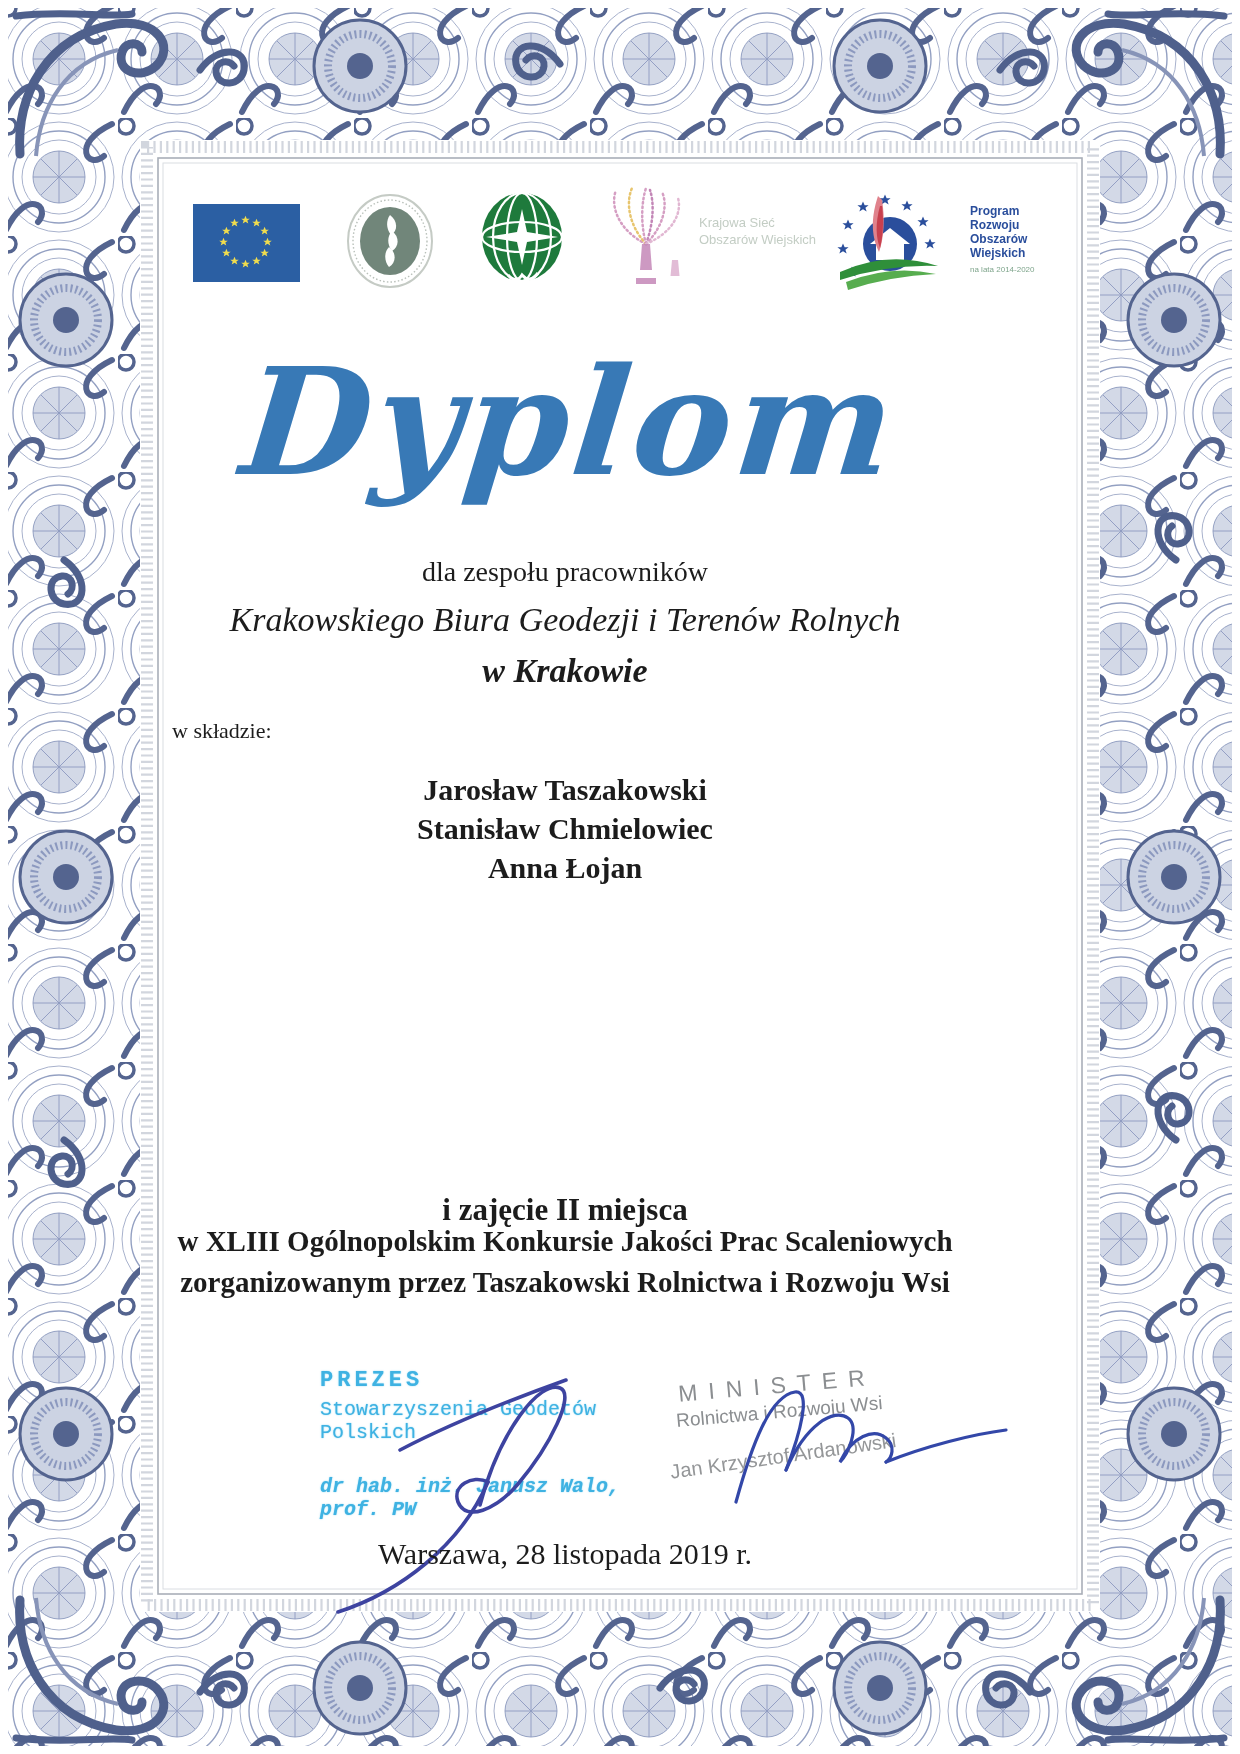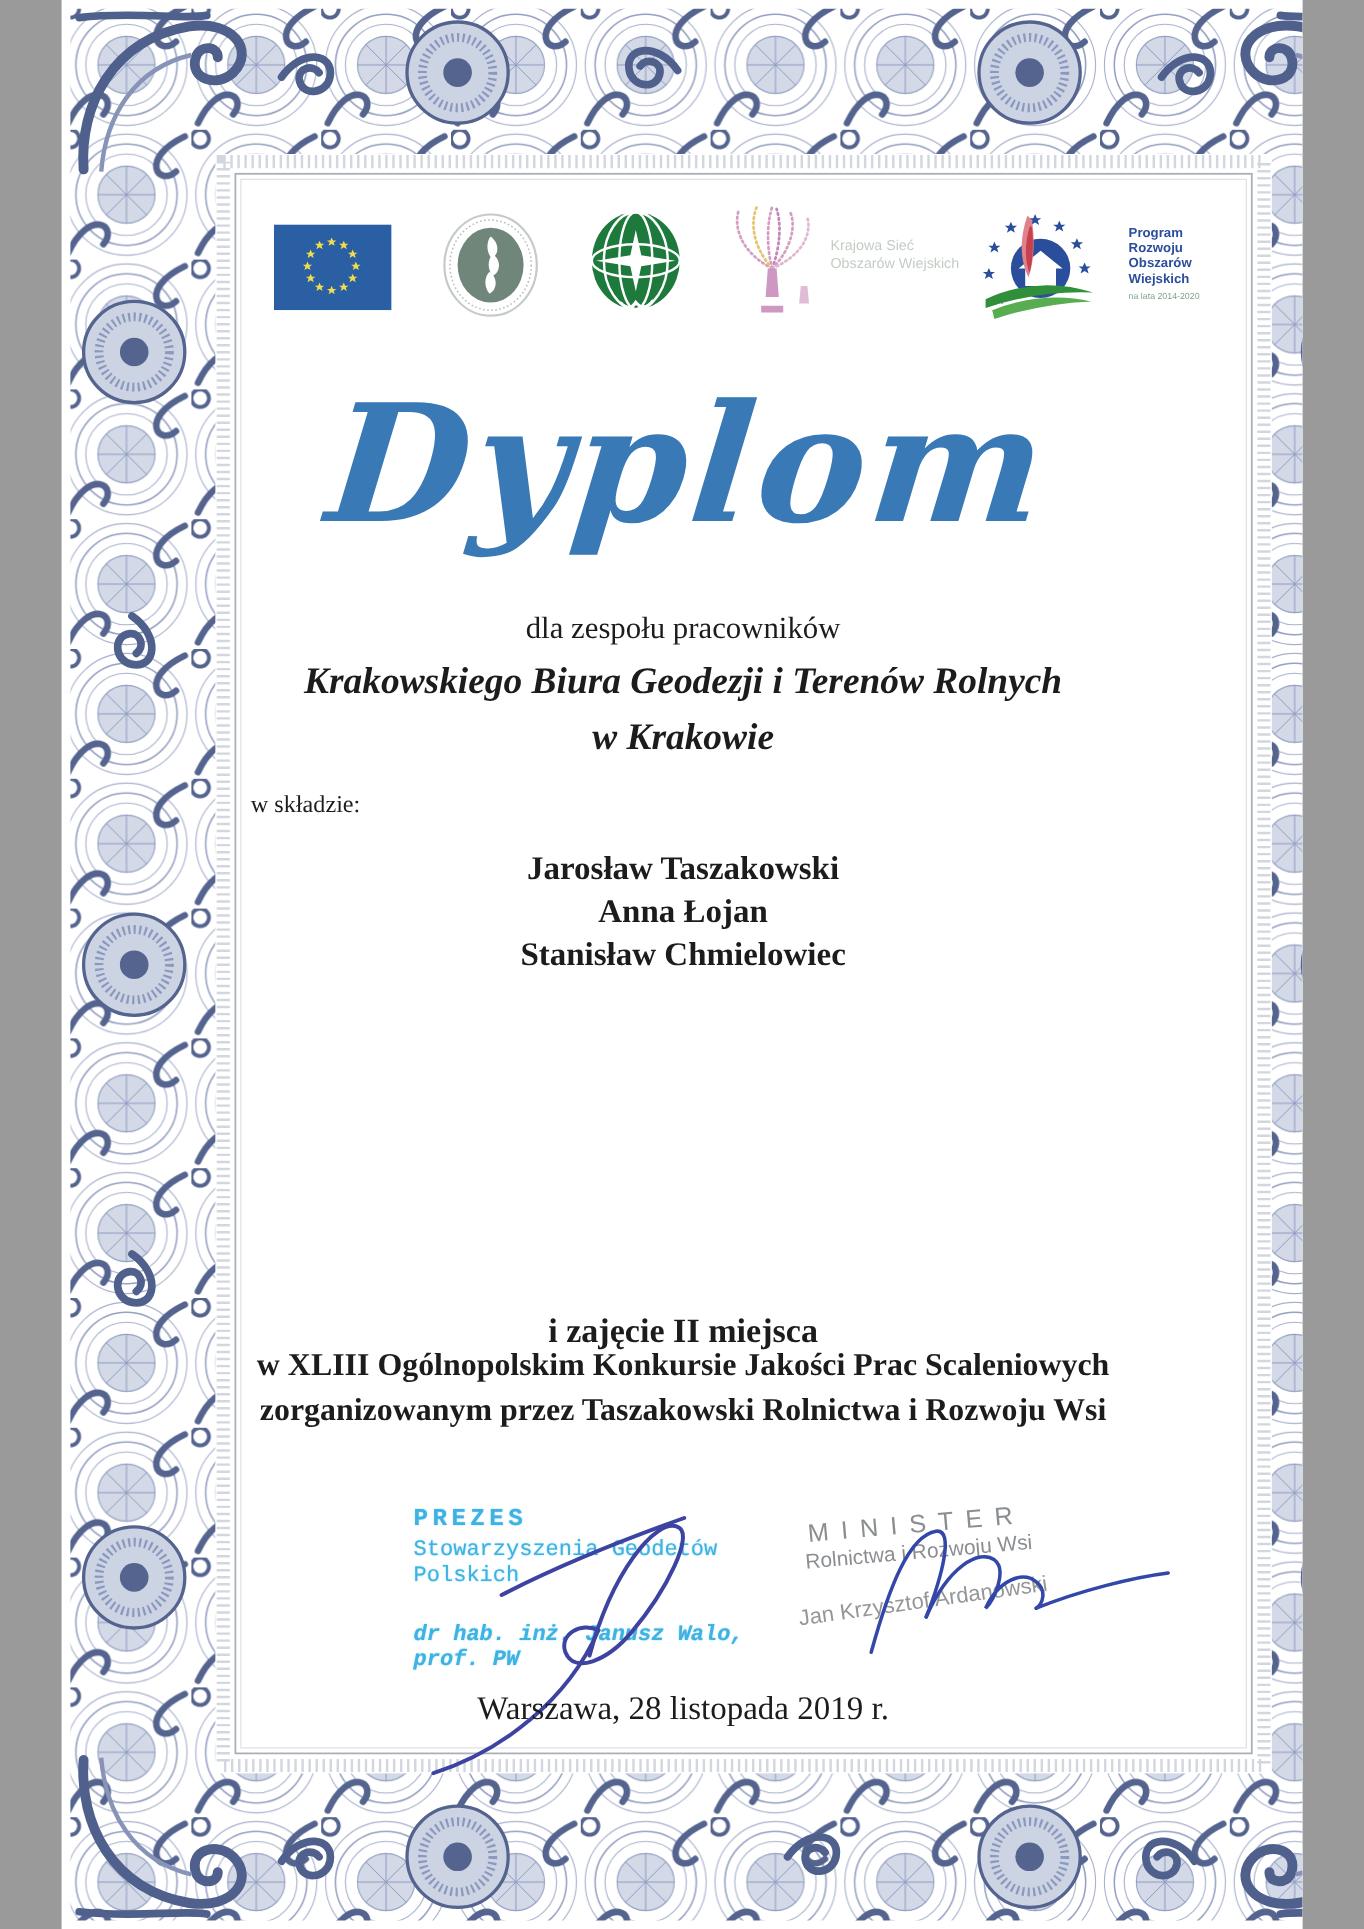--- a/index.html
+++ b/index.html
@@ -1,31 +1,31 @@
 <!DOCTYPE html>
 <html><head>
 <meta charset="utf-8">
 <style>
   html,body{margin:0;padding:0;background:#9a9a9a;}
   .page{
-    position:relative;width:1128px;height:1754px;background:#ffffff;
+    position:relative;width:1240px;height:1754px;background:#ffffff;
     overflow:hidden;font-family:"Liberation Serif", serif;color:#1c1c1c;
     margin:0 auto;
   }
   .abs{position:absolute;}
   .block{position:absolute;left:160px;width:810px;text-align:center;}
 
   .title-script{
     position:absolute;left:120px;width:900px;top:312px;height:230px;
     font-family:"DejaVu Serif", serif;font-style:italic;font-weight:bold;
     font-size:148px;line-height:220px;color:#3879b6;text-align:center;
     letter-spacing:4px;transform:skewX(-6deg);
   }
   .intro{top:556px;font-size:28px;}
-  .recipient1{top:601px;font-size:34px;font-weight:bold;font-style:italic;}
+  .recipient1{top:601px;font-size:34px;font-weight:normal;font-style:italic;}
   .recipient2{top:652px;font-size:34px;font-weight:bold;font-style:italic;}
   .team-label{position:absolute;left:172px;top:718px;font-size:22px;}
   .names{top:770px;font-size:30px;font-weight:bold;line-height:39px;}
   .achievement{top:1036px;font-size:29px;font-style:italic;line-height:44px;}
   .award{top:1192px;font-size:31px;font-weight:bold;}
   .competition{top:1221px;font-size:29px;font-weight:bold;line-height:41px;}
   .date-line{top:1537px;font-size:30px;}
 
   .stamp-left{
     position:absolute;left:320px;top:1368px;width:370px;text-align:left;
@@ -219,22 +219,22 @@
   <div class="title-script">Dyplom</div>
 
   <div class="block intro">dla zespołu pracowników</div>
   <div class="block recipient1">Krakowskiego Biura Geodezji i Terenów Rolnych</div>
   <div class="block recipient2">w Krakowie</div>
 
   <div class="team-label">w składzie:</div>
 
   <div class="block names">
     <div>Jarosław Taszakowski</div>
+    <div>Stanisław Chmielowiec</div>
     <div>Anna Łojan</div>
-    <div>Stanisław Chmielowiec</div>
   </div>
 
 
   <div class="block award">i zajęcie II miejsca</div>
 
   <div class="block competition">
     <div>w XLIII Ogólnopolskim Konkursie Jakości Prac Scaleniowych</div>
     <div>zorganizowanym przez Taszakowski Rolnictwa i Rozwoju Wsi</div>
   </div>
 

